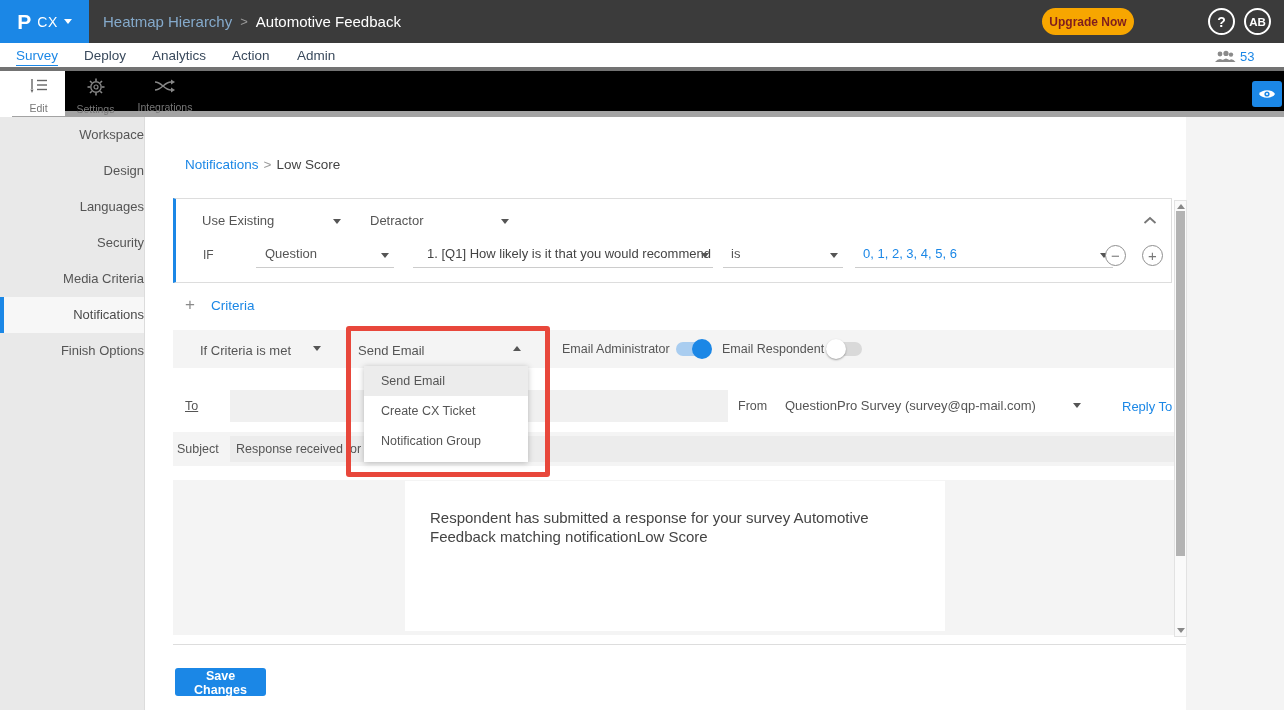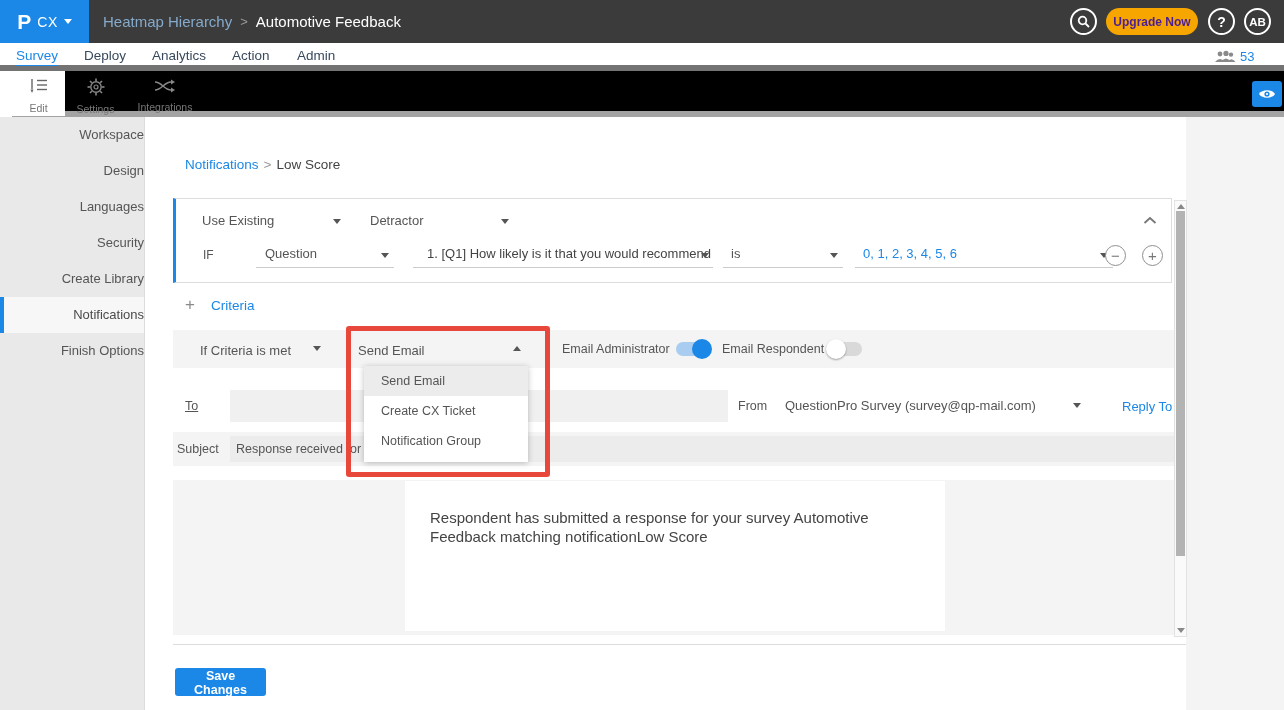--- a/index.html
+++ b/index.html
@@ -11,24 +11,24 @@
   
   .topbar{left:0;top:0;width:1284px;height:43px;background:#3b3b3b;}
   .logobox{left:0;top:0;width:89px;height:43px;background:#1b87e6;color:#fff;display:flex;align-items:center;justify-content:center;gap:6px;cursor:pointer;}
   .logobox .pglyph{font-size:21px;font-weight:bold;}
   .logobox .prod{font-size:14px;letter-spacing:.5px;}
   .tb-crumb{left:103px;top:0;height:43px;display:flex;align-items:center;gap:8px;font-size:15px;}
   .tb-crumb .parent{color:#85aacb;cursor:pointer;}
   .tb-crumb .sep{color:#9a9a9a;font-size:13px;}
   .tb-crumb .cur{color:#fff;}
   .circ{width:27px;height:27px;border:2px solid #fff;border-radius:50%;display:flex;align-items:center;justify-content:center;color:#fff;cursor:pointer;}
-  .upgrade{left:1106px;top:8px;width:92px;height:27px;background:#f7a600;border:none;border-radius:14px;color:#4c1d95;font-size:12px;font-weight:bold;cursor:pointer;}
-
-  
-  .pnav{left:0;top:43px;width:1284px;height:28px;background:#fff;border-bottom:6px solid #737373;}
+  .upgrade{left:1042px;top:8px;width:92px;height:27px;background:#f7a600;border:none;border-radius:14px;color:#7f1d1d;font-size:12px;font-weight:bold;cursor:pointer;}
+
+  
+  .pnav{left:0;top:43px;width:1284px;height:28px;background:#fff;border-bottom:4px solid #737373;}
   .pnav .item{position:absolute;top:5px;font-size:13.5px;color:#39495c;cursor:pointer;text-decoration:none;}
   .pnav .item.active{color:#1b87e6;border-bottom:1px solid #1b87e6;padding-bottom:2px;}
   .collab{position:absolute;top:6px;left:1240px;font-size:13px;color:#1b87e6;cursor:pointer;}
 
   
   .toolbar{left:12px;top:71px;width:1284px;height:46px;background:#000000;border-bottom:6px solid #a3a3a3;}
   .ttab{position:absolute;top:0;height:45px;text-align:center;cursor:pointer;padding-top:7px;}
   .ttab .tlabel{display:block;font-size:10.5px;color:#777;margin-top:3px;}
   .ttab.active{background:#fff;}
   .eyebtn{position:absolute;left:1240px;top:10px;width:30px;height:26px;background:#1b87e6;border:none;border-radius:3px;cursor:pointer;display:flex;align-items:center;justify-content:center;}
@@ -189,21 +189,21 @@
         <circle cx="9" cy="6" r="1.1" fill="#fff"></circle>
       </svg>
     </button>
   </div>
 
   <div class="abs sidebar">
     <div class="sitem">Workspace</div>
     <div class="sitem">Design</div>
     <div class="sitem">Languages</div>
     <div class="sitem">Security</div>
-    <div class="sitem">Create Library</div>
+    <div class="sitem">Media Criteria</div>
     <div class="sitem active">Notifications</div>
     <div class="sitem">Finish Options</div>
   </div>
 
   <div class="abs rightstrip"></div>
 
   <div class="abs crumb2">
     <span class="b">Notifications</span><span class="sep">&gt;</span><span class="cur">Low Score</span>
   </div>
 

